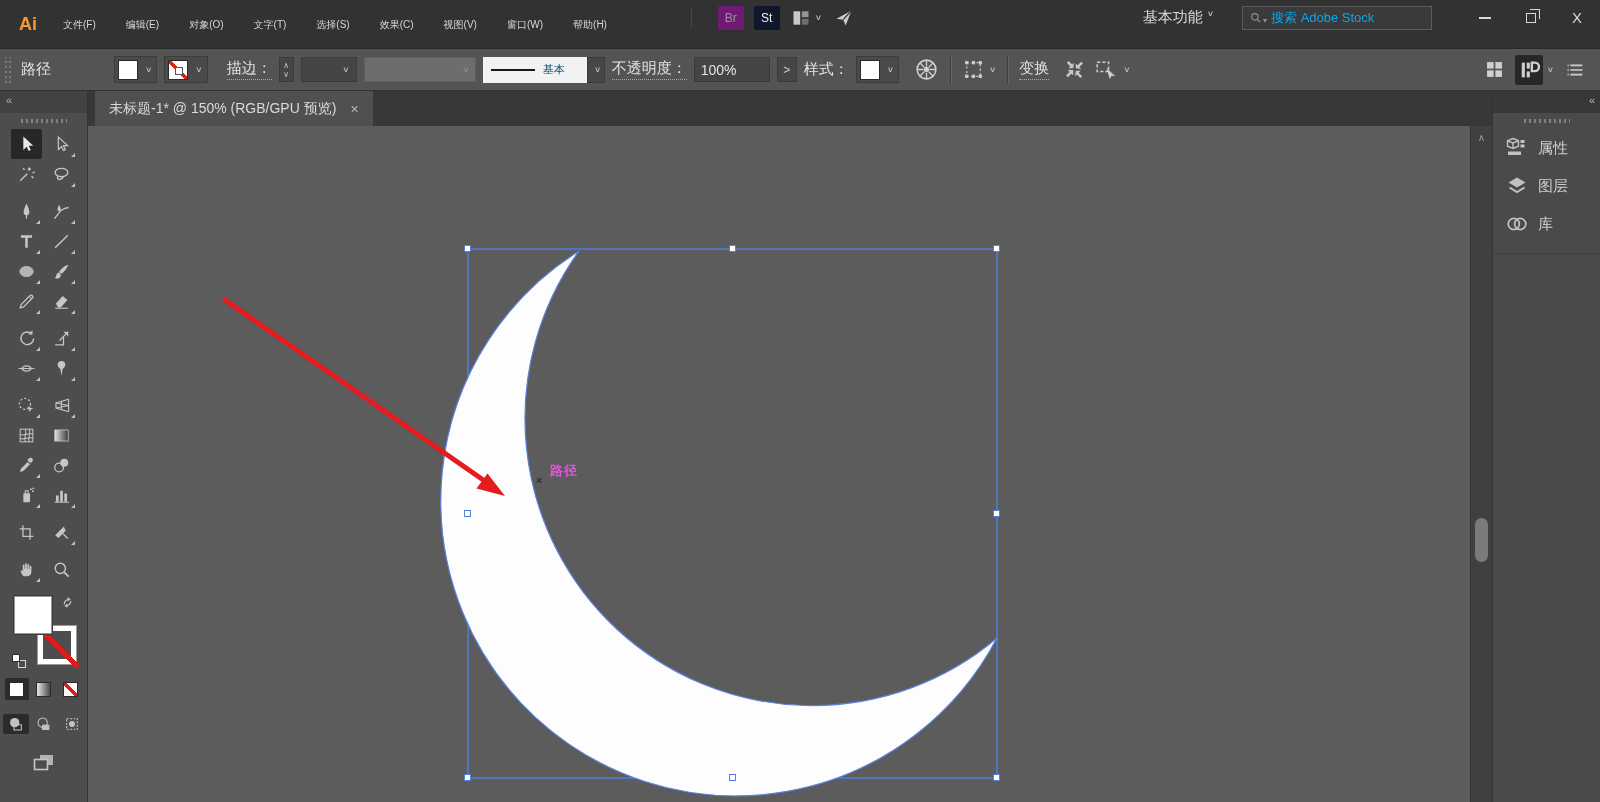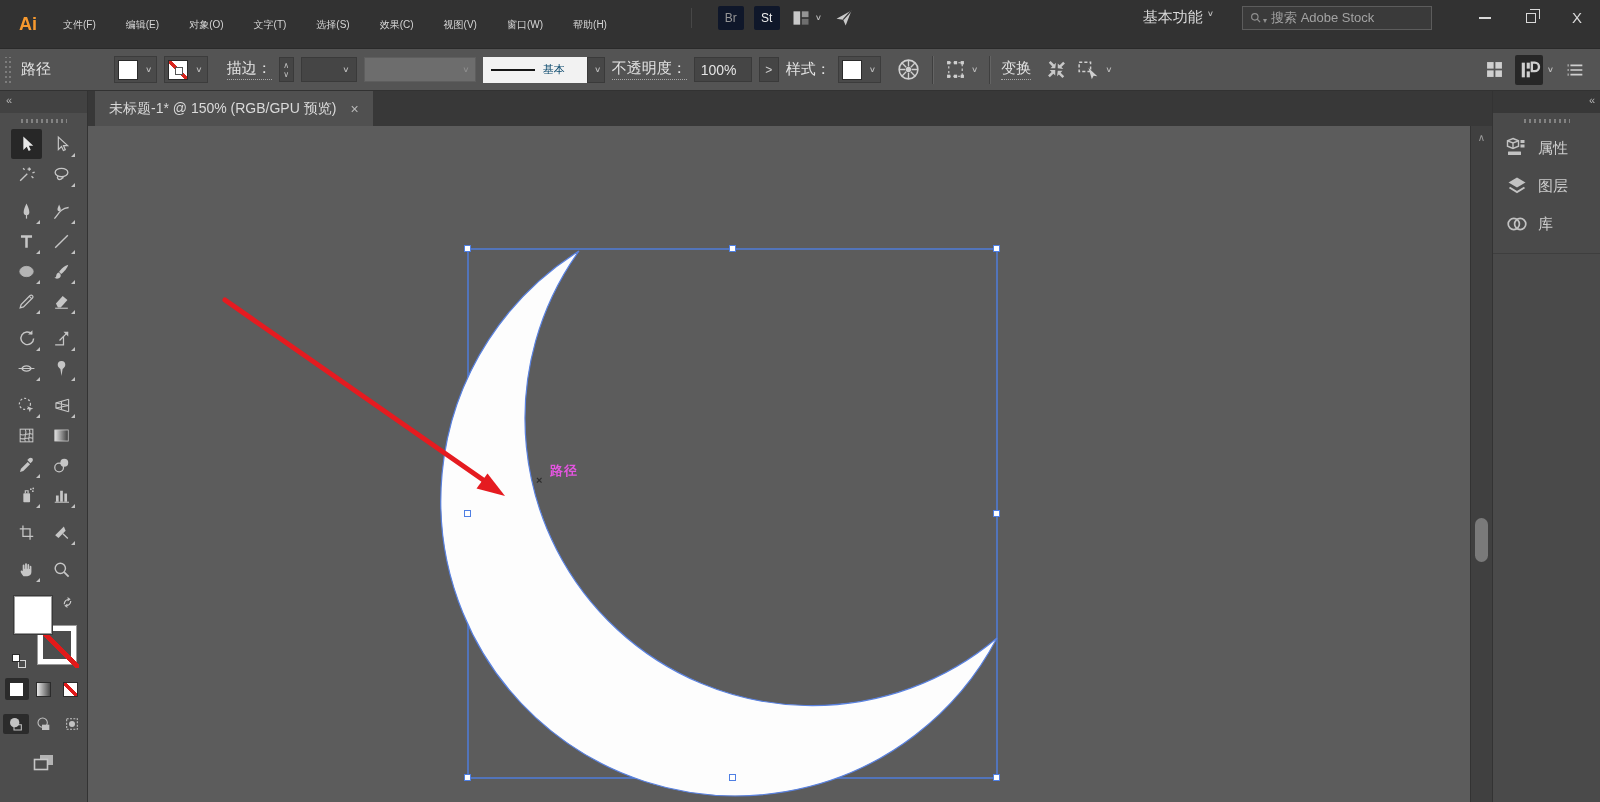--- a/index.html
+++ b/index.html
@@ -6,28 +6,28 @@
   html,body { width:1600px; height:802px; overflow:hidden; }
   body { font-family:"Liberation Sans","DejaVu Sans",sans-serif; background:#323232; color:#d8d8d8; font-size:14px; -webkit-font-smoothing:antialiased; }
   svg { display:block; }
 
   
   .menubar { height:48px; background:#323232; display:flex; align-items:center; padding-left:8px; position:relative; }
   .ai-logo { width:40px; text-align:center; color:#f7992e; font-weight:bold; font-size:18px; letter-spacing:0; }
   .menu-item { padding:0 15px; font-size:10px; color:#d6d6d6; line-height:35px; cursor:default; }
   .mb-sep { width:1px; height:20px; background:#474747; margin:0 8px; }
   .mb-btn { width:26px; height:24px; border-radius:2px; display:flex; align-items:center; justify-content:center; font-size:12px; margin:0 5px; }
-  .mb-btn.br { background:#0f172a; color:#969696; }
+  .mb-btn.br { background:#701a75; color:#969696; }
   .mb-btn.st { background:#0f172a; color:#efefef; }
   .mb-icon { color:#c9c9c9; margin:0 6px; display:flex; align-items:center; }
   .chev { color:#bdbdbd; font-size:10px; margin-left:4px; transform:scaleY(.8); display:inline-block; }
   .mb-right { position:absolute; right:0; top:0; height:35px; display:flex; align-items:center; }
   .workspace { font-size:15px; color:#dadada; display:flex; align-items:flex-start; margin-right:28px; }
   .searchbox { width:190px; height:24px; background:#3a3a3a; border:1px solid #5c5c5c; display:flex; align-items:center; padding:0 6px; color:#8f8f8f; margin-right:30px; }
-  .searchbox .ph { font-size:13px; color:#a3a3a3; margin-left:4px; }
+  .searchbox .ph { font-size:13px; color:#0ea5e9; margin-left:4px; }
   .win-controls { display:flex; height:35px; }
   .win-btn { width:46px; height:35px; display:flex; align-items:center; justify-content:center; color:#d9d9d9; }
   .win-btn .min-glyph { width:12px; height:2px; background:#d9d9d9; }
   .restore-glyph { width:10px; height:10px; border:1.5px solid #d9d9d9; position:relative; }
   .restore-glyph::before { content:""; position:absolute; left:2px; bottom:2px; width:10px; height:10px; border:1.5px solid #d9d9d9; border-right:none; border-bottom:none; transform:translate(2px,-12px); opacity:0; }
   .restore-glyph::after { content:""; position:absolute; left:3px; top:-5px; width:9px; height:9px; border-top:1.5px solid #d9d9d9; border-right:1.5px solid #d9d9d9; }
   .win-btn.close { font-size:15px; }
 
   
   .controlbar { height:43px; background:#545454; border-top:1px solid #2a2a2a; border-bottom:1px solid #323232; display:flex; align-items:center; padding-left:5px; gap:7px; }
@@ -206,21 +206,21 @@
     <div class="preview">
       <span class="line"></span>
       <span class="name">基本</span>
     </div>
     <div class="chevbox">
         <span class="chev">∨</span>
       </div>
   </div>
 
   <span class="cb-label dotted">不透明度：</span>
-  <div class="field" style="width:58px;">
+  <div class="field" style="width:76px;">
     <span>100%</span>
   </div>
   <div class="btn-sq">&gt;</div>
 
   <span class="cb-label">样式：</span>
   <div class="swatch-ctl">
     <span class="swatch"></span>
     <span class="chev">∨</span>
   </div>
 

